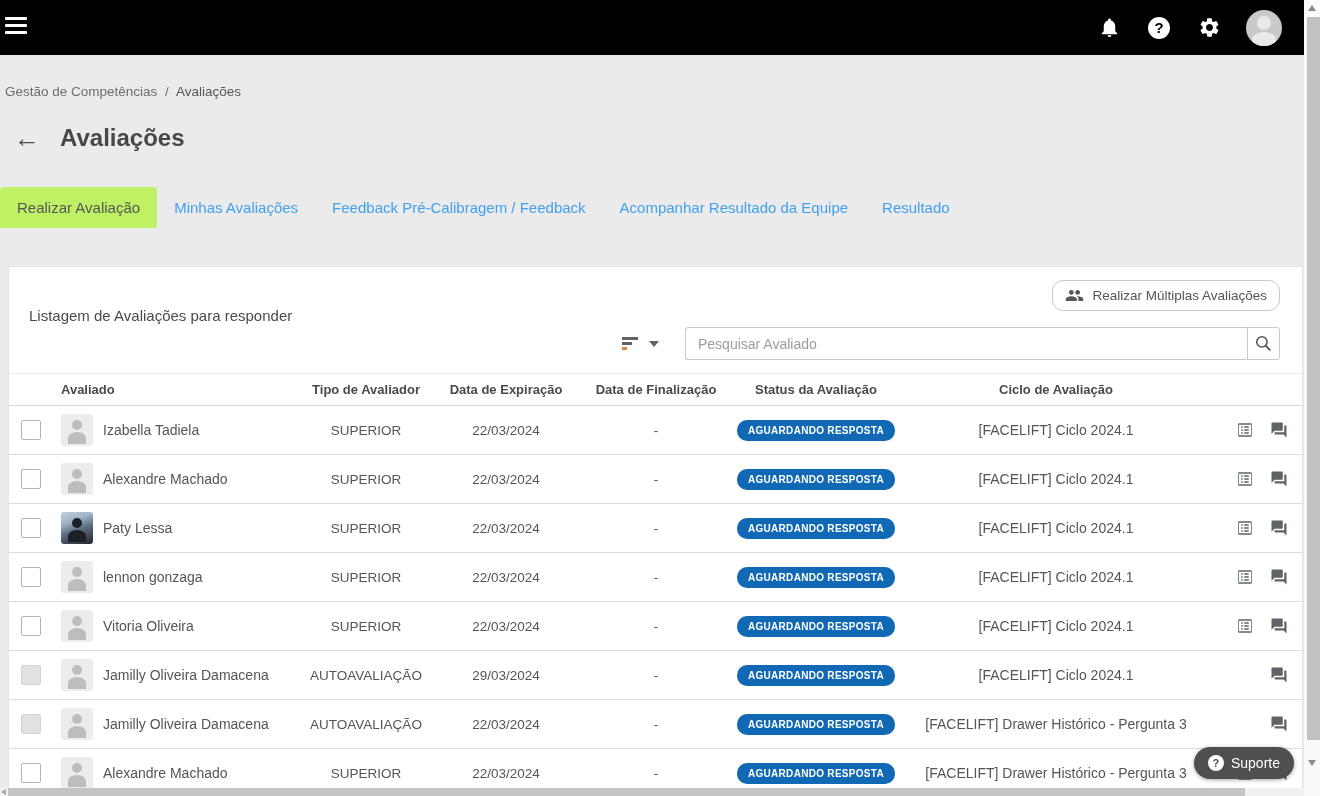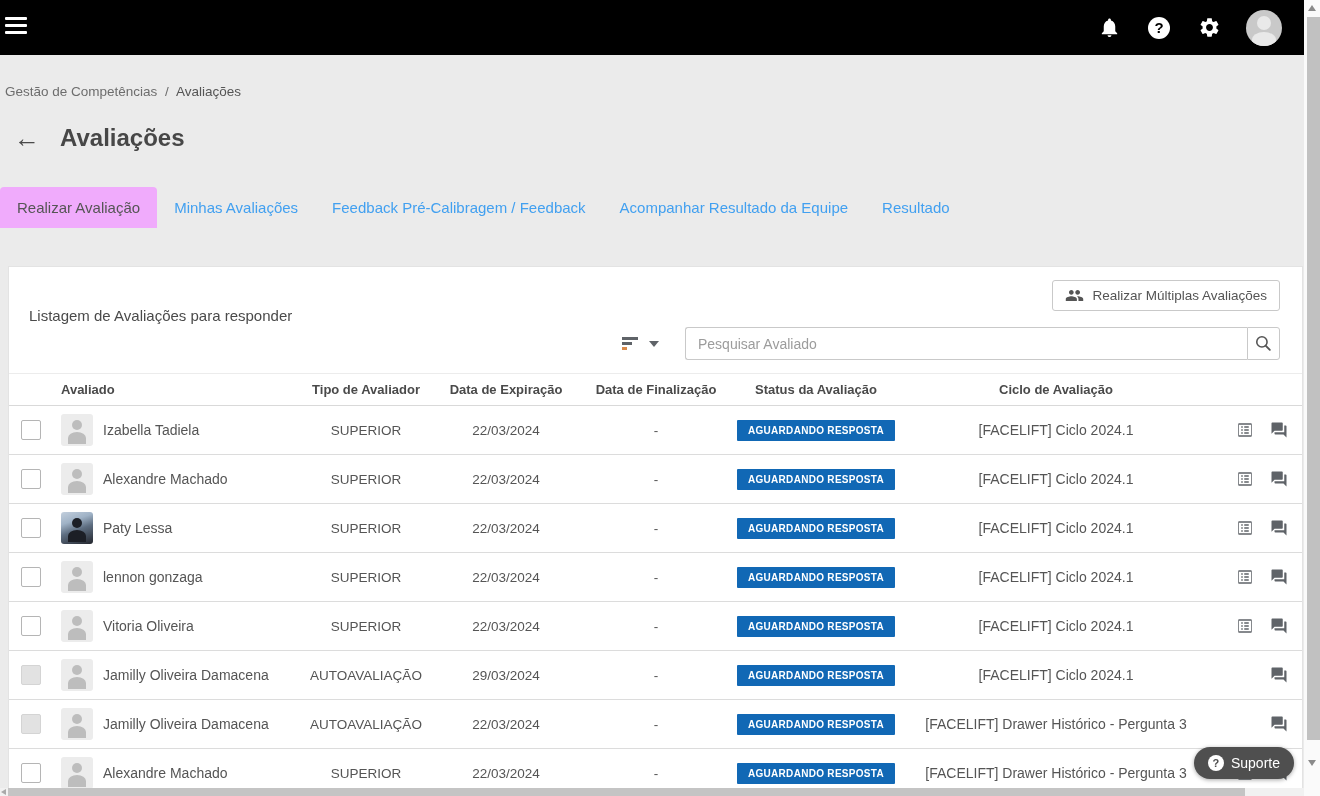--- a/index.html
+++ b/index.html
@@ -24,26 +24,26 @@
   .breadcrumb { position:absolute; left:5px; top:84px; font-size:13.5px; color:#6d6d6d; }
   .breadcrumb .sep { margin:0 4px; }
   .breadcrumb .current { color:#555; }
   .title-row { position:absolute; left:14px; top:124px; display:flex; align-items:center; gap:20px; }
   .back-arrow { font-size:26px; color:#4a4a4a; line-height:1; cursor:pointer; }
   .page-title { font-size:24px; font-weight:600; color:#474747; }
 
   
   .tabs { position:absolute; left:0; top:187px; width:1304px; height:41px; display:flex; }
   .tab { height:41px; line-height:41px; padding:0 17px; font-size:15px; color:var(--tab-blue); cursor:pointer; white-space:nowrap; }
-  .tab.active { background:#f0abfc; color:#555; border-radius:4px 4px 0 0; }
+  .tab.active { background:#bef264; color:#555; border-radius:4px 4px 0 0; }
 
   
   .panel { position:absolute; left:8px; top:266px; width:1295px; height:530px; background:#fff; border:1px solid #e3e3e3; border-bottom:none; }
   .list-heading { position:absolute; left:20px; top:40px; font-size:15px; font-weight:400; color:#4a4a4a; }
-  .multi-btn { position:absolute; top:13px; right:22px; height:31px; display:flex; align-items:center; gap:8px; padding:0 12px; background:#fff; border:1px solid #c9c9c9; border-radius:3px; font-size:13.5px; color:#555; cursor:pointer; font-family:inherit; }
+  .multi-btn { position:absolute; top:13px; right:22px; height:31px; display:flex; align-items:center; gap:8px; padding:0 12px; background:#fff; border:1px solid #c9c9c9; border-radius:11px; font-size:13.5px; color:#555; cursor:pointer; font-family:inherit; }
   .search-row { position:absolute; top:60px; right:22px; display:flex; align-items:center; gap:26px; }
   .filter-ctl { display:flex; align-items:center; gap:10px; cursor:pointer; }
   .filter-bars { width:17px; height:13px; position:relative; }
   .filter-bars i { position:absolute; left:0; height:2.5px; background:#5f6368; display:block; }
   .filter-bars i:nth-child(1){ top:0; width:16px; }
   .filter-bars i:nth-child(2){ top:5px; width:10px; }
   .filter-bars i:nth-child(3){ top:10px; width:5px; background:#d98a4a; }
   .caret-down { width:0; height:0; border-left:5px solid transparent; border-right:5px solid transparent; border-top:6px solid #5f6368; }
   .search-group { display:flex; }
   .search-input { width:562px; height:33px; border:1px solid #c9c9c9; border-right:none; border-radius:3px 0 0 3px; padding:0 12px; font-size:14px; color:#555; outline:none; font-family:inherit; }
@@ -61,21 +61,21 @@
   .c-tipo,.c-exp,.c-fin,.c-status,.c-ciclo { text-align:center; }
   .c-name { font-size:14px; text-align:left; overflow:hidden; text-overflow:ellipsis; }
   .c-ciclo { font-size:14px; }
   .checkbox { display:block; width:20px; height:20px; background:#fff; border:1px solid #b5b5b5; border-radius:2px; cursor:pointer; }
   .checkbox.disabled { background:#e2e2e2; border-color:#d4d4d4; cursor:default; }
   .avatar { position:relative; display:block; width:32px; height:32px; background:#ececec; border-radius:3px; overflow:hidden; }
   .avatar::before { content:""; position:absolute; left:11px; top:6px; width:10px; height:10px; border-radius:50%; background:#bdbdbd; }
   .avatar::after { content:""; position:absolute; left:7px; top:18px; width:18px; height:12px; border-radius:50% 50% 0 0; background:#bdbdbd; }
   .avatar.photo { background:linear-gradient(160deg,#c3cfdd 0%,#9fb2c6 30%,#5d6d80 55%,#23262d 100%); }
   .avatar.photo::before,.avatar.photo::after { background:#1c1f26; }
-  .badge { display:inline-block; background:var(--badge-blue); color:#fff; font-size:10px; font-weight:700; letter-spacing:.3px; padding:5px 11px; border-radius:1px; }
+  .badge { display:inline-block; background:var(--badge-blue); color:#fff; font-size:10px; font-weight:700; letter-spacing:.3px; padding:5px 11px; border-radius:10px; }
   .c-actions { display:flex; justify-content:flex-end; gap:16px; padding-right:14px; }
   .action { width:18px; height:18px; cursor:pointer; }
   .action.hidden { visibility:hidden; }
 
   
   .support-btn { position:absolute; right:26px; bottom:17px; height:32px; display:flex; align-items:center; gap:7px; padding:0 14px; background:#4f4f4f; border:none; border-radius:16px; color:#fff; font-size:14px; cursor:pointer; box-shadow:0 1px 4px rgba(0,0,0,.35); z-index:30; font-family:inherit; }
   .support-q { width:16px; height:16px; border-radius:50%; background:#fff; color:#4f4f4f; font-size:11px; font-weight:bold; display:flex; align-items:center; justify-content:center; }
 
   
   .vscroll { position:absolute; right:0; top:0; width:16px; height:796px; background:#fafafa; z-index:40; }

